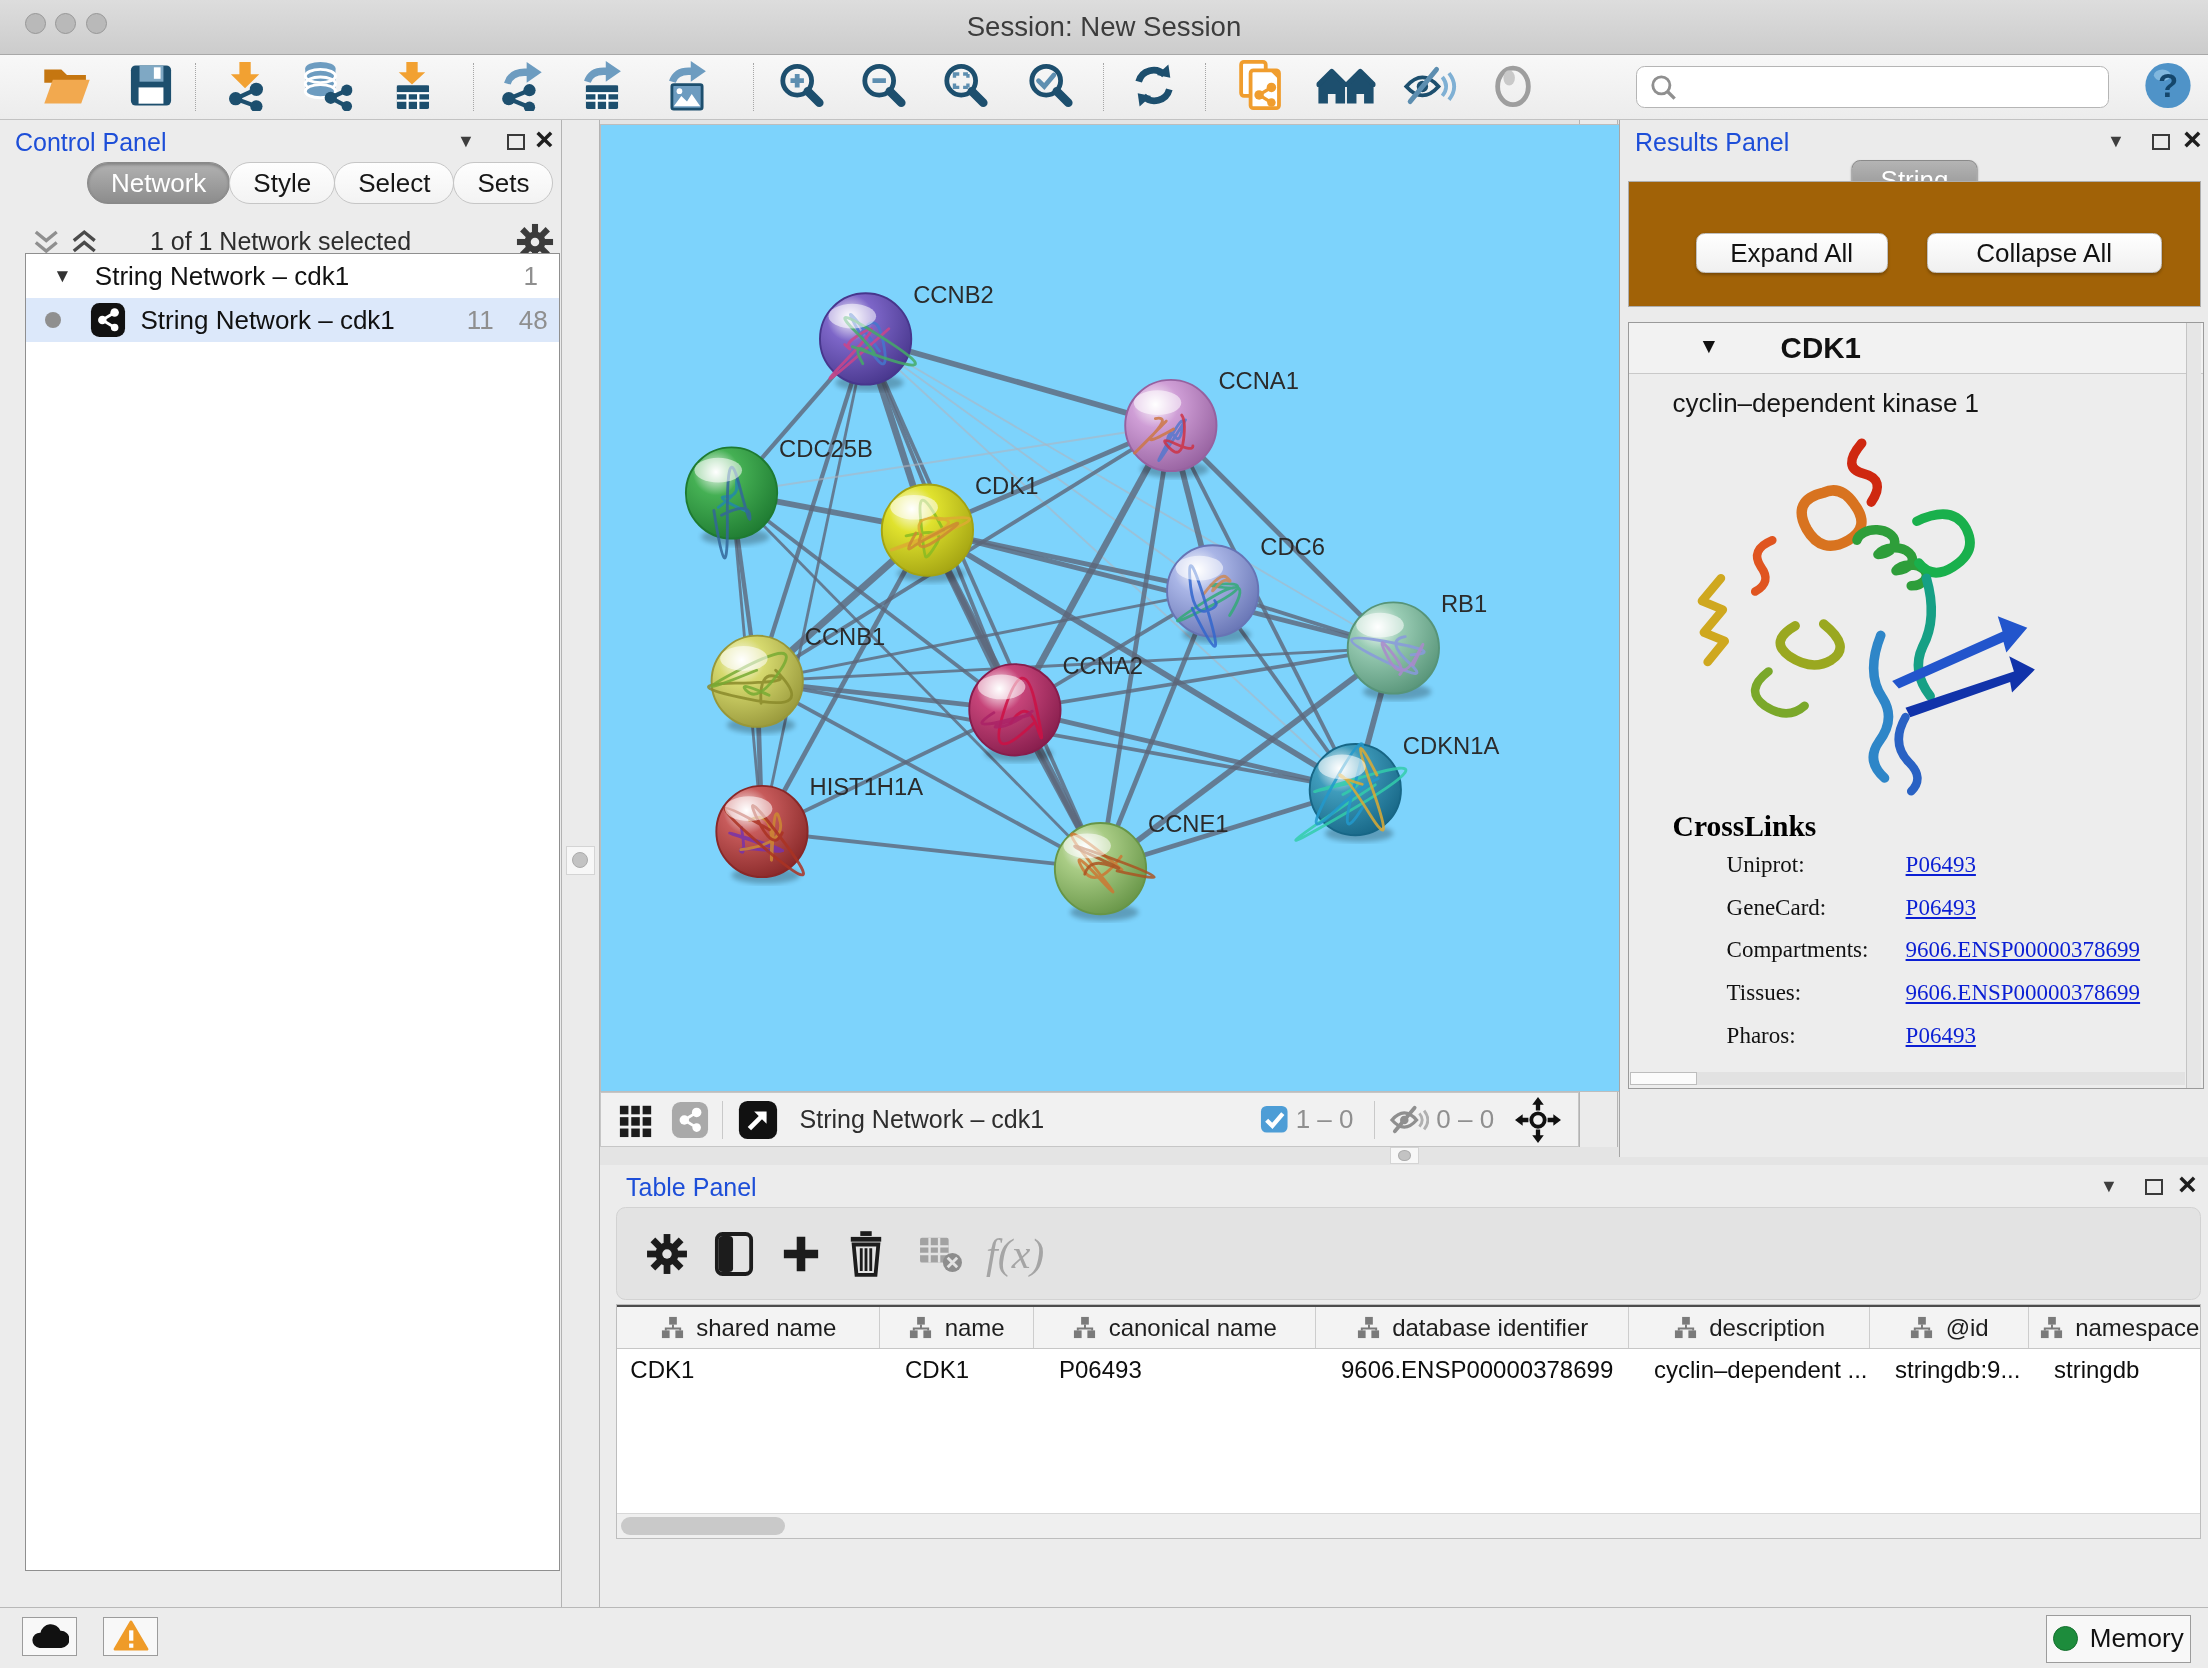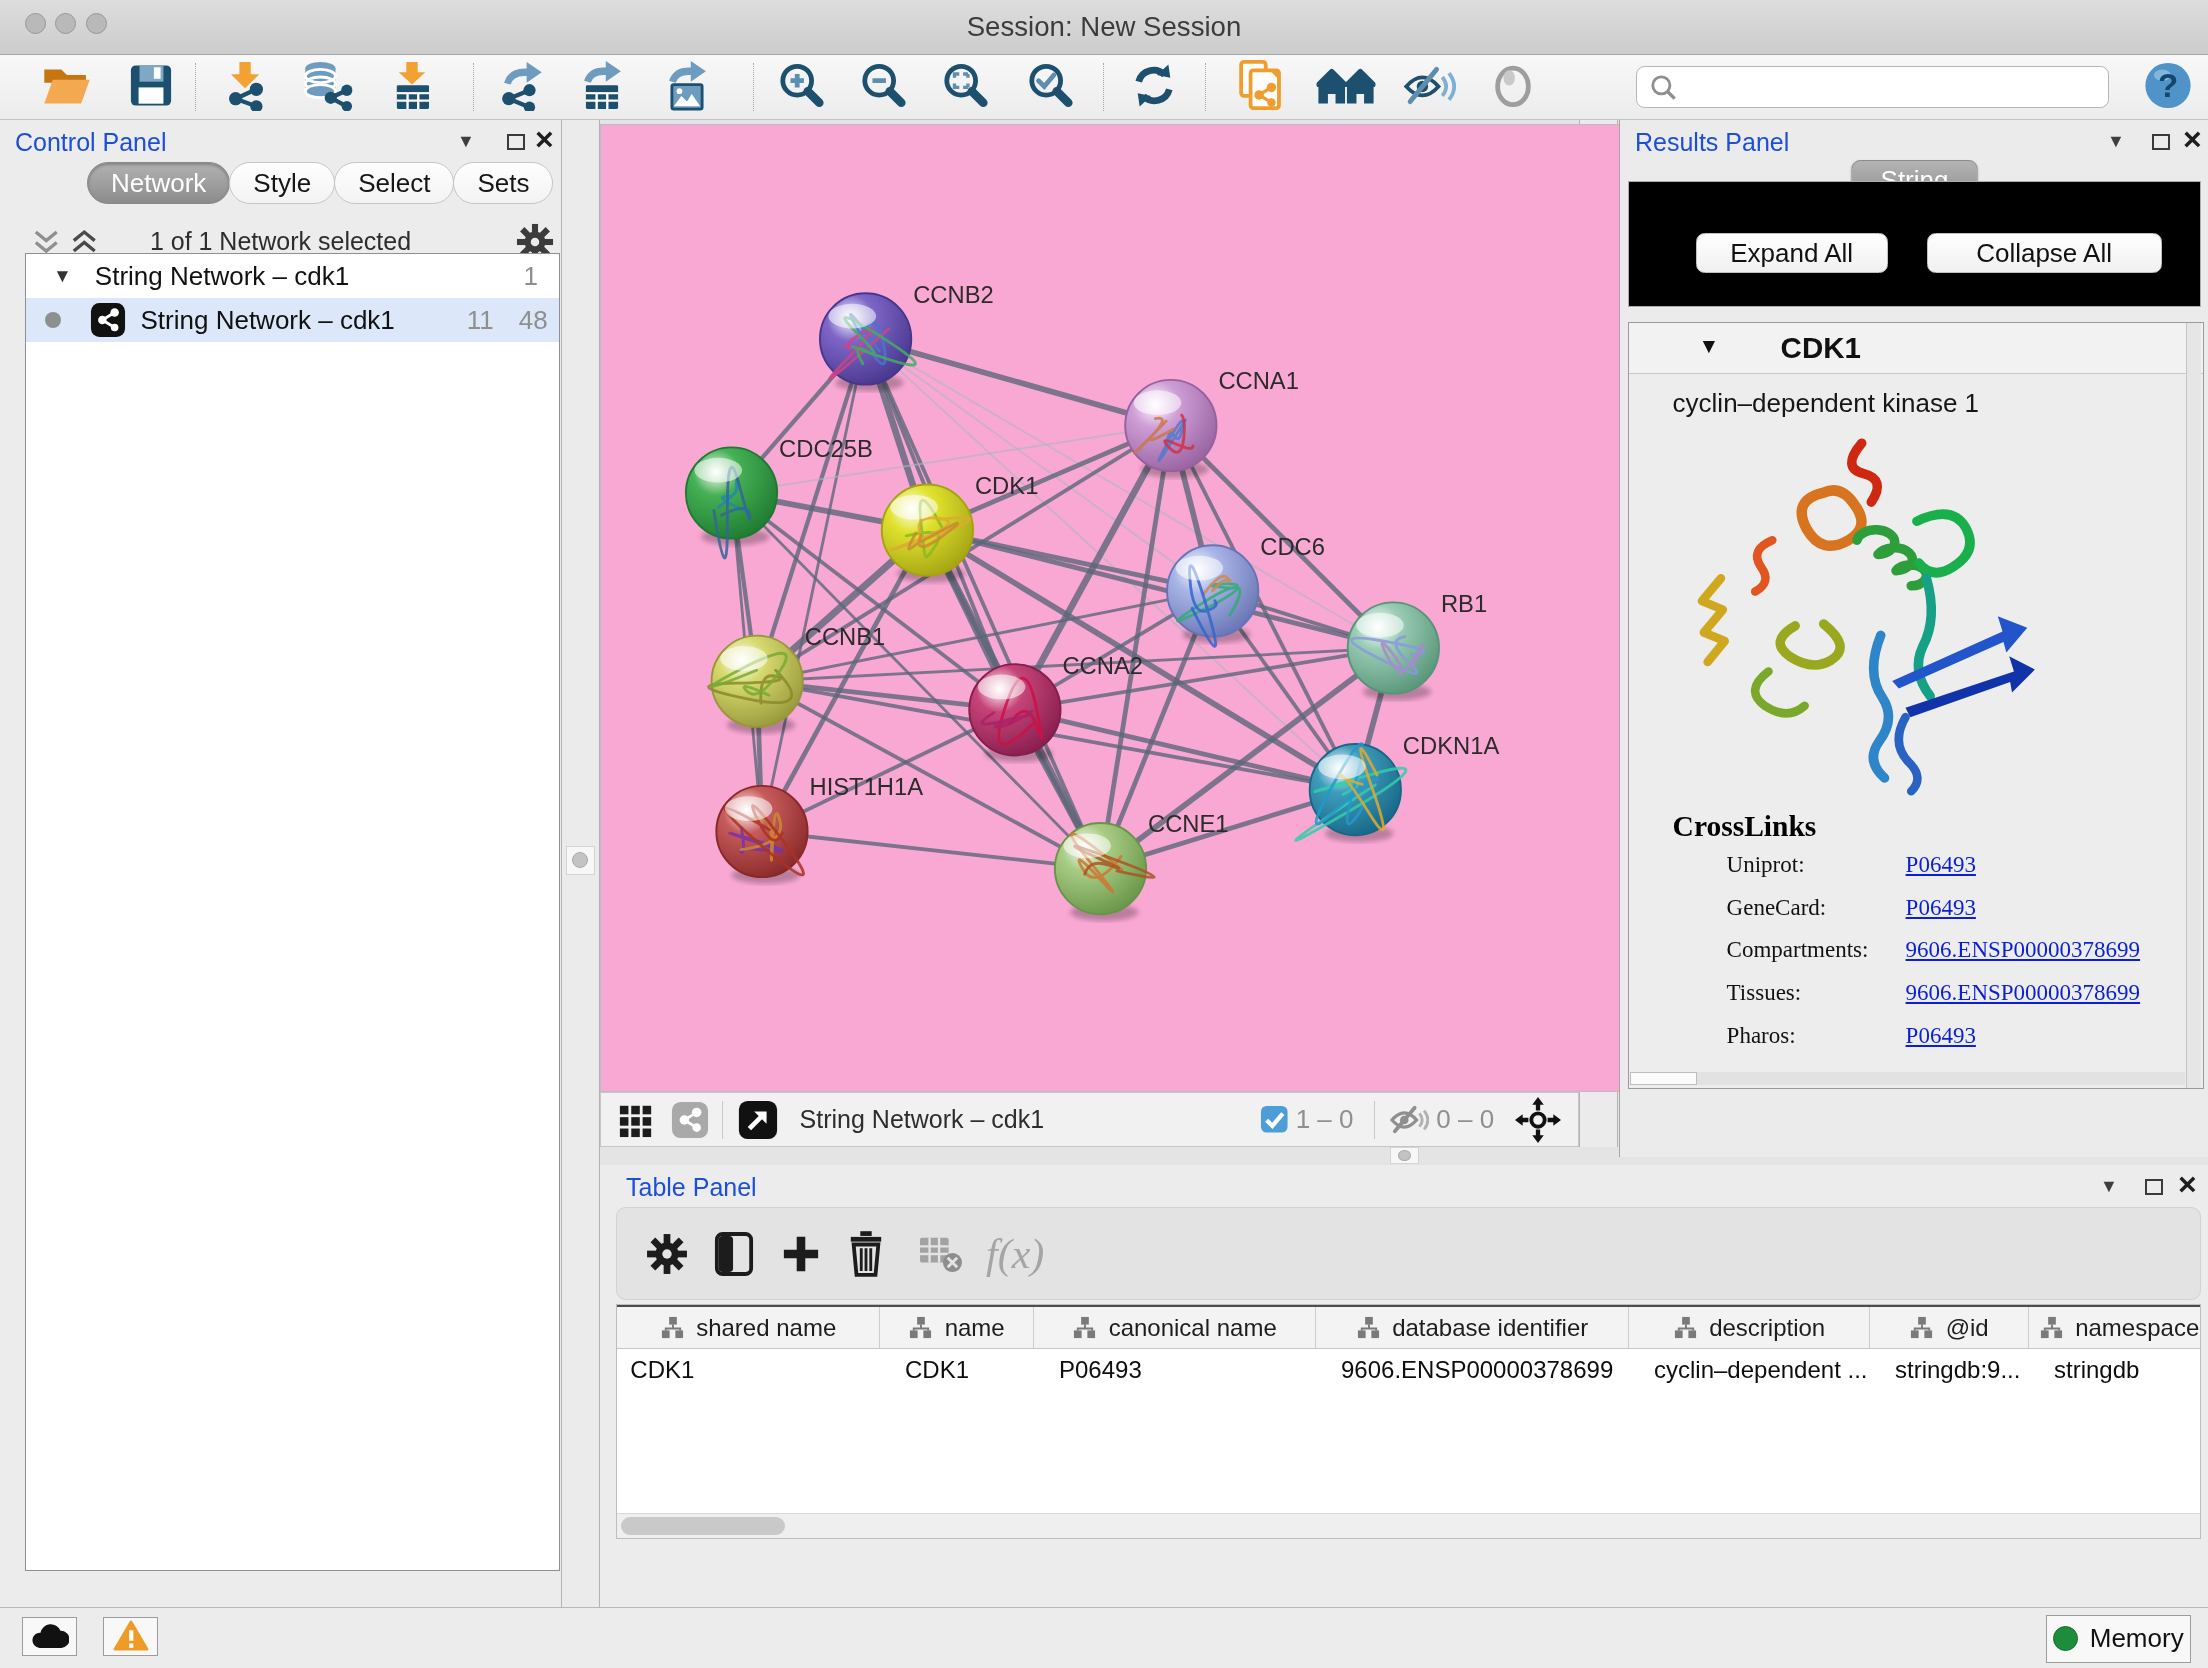--- a/index.html
+++ b/index.html
@@ -46,38 +46,38 @@
   
   .vstrip { position:absolute; top:120px; height:1488px; width:39px; background:#ebebeb;
     border-left:1px solid #b3b3b3; border-right:1px solid #b3b3b3; }
   .grab { position:absolute; width:28.5px; height:28.5px; background:#f7f7f7; border:1px solid #d4d4d4;
     display:flex; align-items:center; justify-content:center; }
   .grab i { width:16px; height:16px; border-radius:50%; background:#c3c3c3; display:block;
     border:1px solid #ababab;}
 
   
   #canvas { position:absolute; left:600px; top:124px; width:1053px; height:968px;
-    background:#f9a8d4; border:1px solid #bdbdbd; }
+    background:#7dd3fc; border:1px solid #bdbdbd; }
   #net-svg text { font-family:"Liberation Sans",sans-serif; font-size:25px; fill:#2b2b2b; }
 
   
   #canvas-status { position:absolute; left:600px; top:1092px; width:979px; height:55px;
     background:#f1f1f1; border:1px solid #c6c6c6; display:flex; align-items:center; }
   .cs-div { width:0; height:38px; border-left:1px solid #c9c9c9; margin:0 13.3px; }
   #cs-netname { font-size:25px; color:#2d2d2d; margin-left:21px; }
   .cs-gray { font-size:26px; color:#8f8f8f; margin:0 7.6px; }
 
   
   #results-panel { position:absolute; left:1619px; top:120px; width:590px; height:1037px;
     background:#ebebeb; border-left:1.9px solid #a6a6a6; }
   #rp-tab { position:absolute; left:50%; transform:translateX(-50%); top:40px; height:40px;
     line-height:38px; padding:0 28.5px; background:linear-gradient(#b4b4b4,#8f8f8f); color:#fff;
     font-size:26px; border-radius:8.6px; border:1px solid #8a8a8a; box-shadow:0 1px 1.9px rgba(0,0,0,.3); cursor:pointer;}
   #rp-box1 { position:absolute; left:7.6px; top:61px; width:573px; height:126px;
-    background:#000000; border:1.9px solid #aeaeae; }
+    background:#a16207; border:1.9px solid #aeaeae; }
   .btn { position:absolute; height:40px; background:linear-gradient(#ffffff,#f0f0f0);
     border:1px solid #c0c0c0; border-radius:8.6px; font-size:26px; color:#111;
     box-shadow:0 1.9px 2.9px rgba(0,0,0,.25); text-align:center; line-height:38px; cursor:pointer; }
   #rp-box2 { position:absolute; left:7.6px; top:202px; width:576px; height:767px;
     background:#ededed; border:1.9px solid #9a9a9a; }
   #rp-entry-head { position:absolute; left:0; top:0; width:100%; height:51px; background:#f2f2f2;
     border-bottom:1px solid #c9c9c9; }
   #rp-entry-name { position:absolute; left:152px; top:7.6px; font-size:29.5px; font-weight:bold; color:#111; }
   #rp-desc { position:absolute; left:44px; top:65px; font-size:26px; color:#161616; }
   #crosslinks-title { position:absolute; left:44px; top:487px; font-family:"Liberation Serif",serif;

